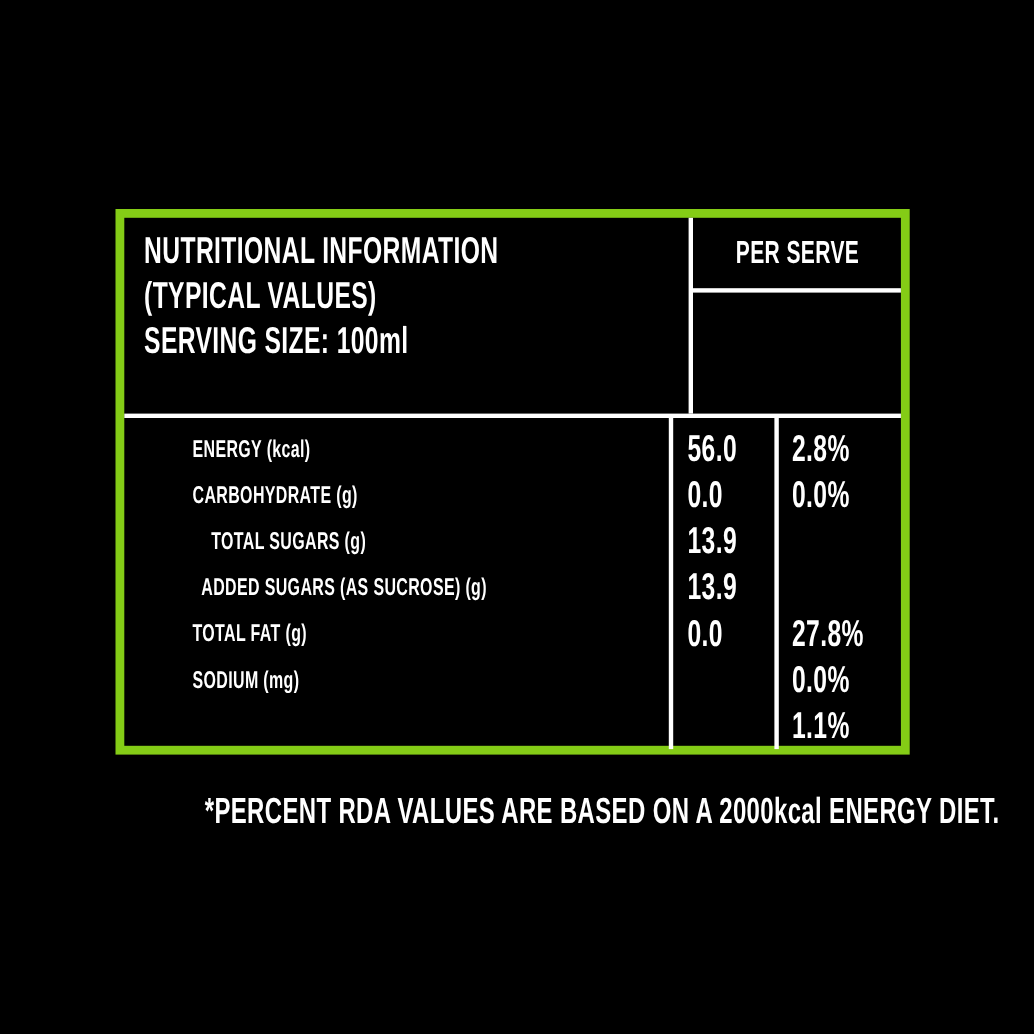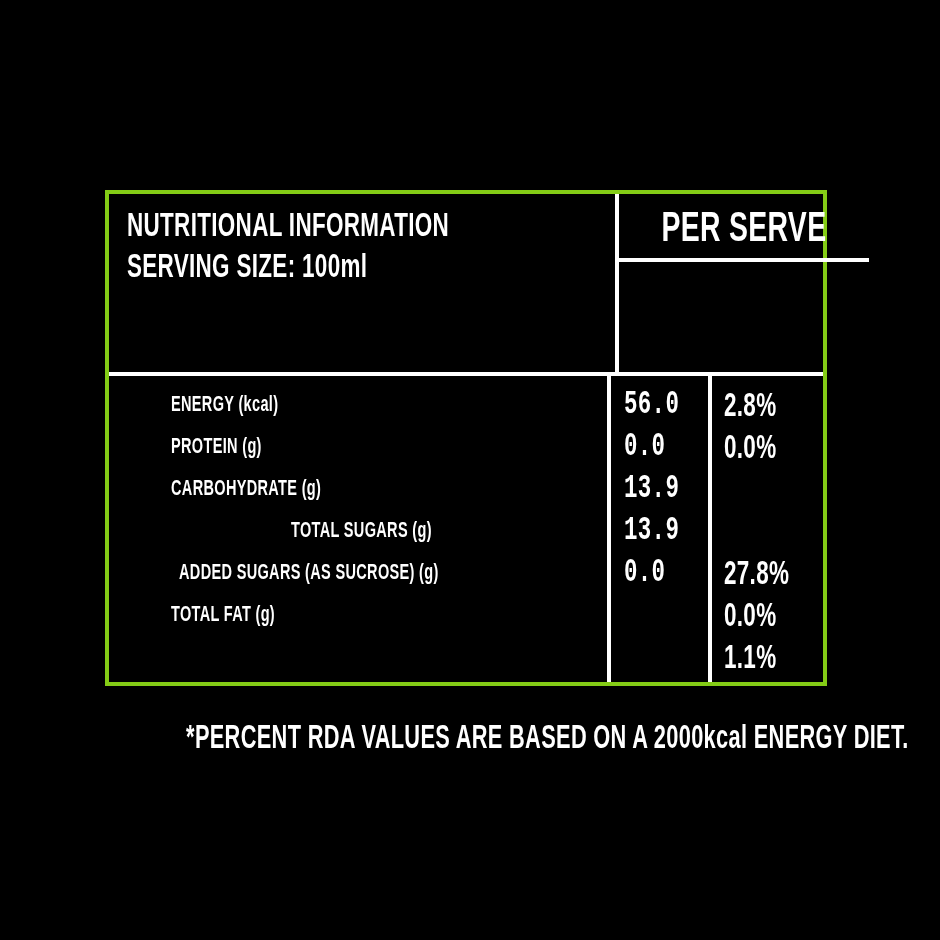--- a/index.html
+++ b/index.html
@@ -32,21 +32,21 @@
     white-space: nowrap;
     letter-spacing: 0.5px;
   }
 
   .nutri-table {
     position: absolute;
     left: 105px;
     top: 190px;
     width: 722px;
     height: 496px;
-    border: 4px solid #84cc16;
+    border: 8px solid #84cc16;
     box-sizing: border-box;
     display: flex;
     flex-direction: column;
   }
 
   
   .head-band {
     flex: 0 0 178px;
     display: flex;
   }
@@ -63,22 +63,22 @@
     flex: 0 0 189px;
     border-left: 4px solid #ffffff;
     display: flex;
     flex-direction: column;
   }
   .per-serve-cell {
     flex: 0 0 64px;
     border-bottom: 4px solid #ffffff;
     display: flex;
     align-items: center;
-    justify-content: flex-start;
-    font-size: 43px;
+    justify-content: center;
+    font-size: 29px;
   }
   .sub-head {
     flex: 1 1 auto;
     display: flex;
   }
   .sub-100ml {
     flex: 0 0 92px;
     display: flex;
     align-items: center;
     justify-content: center;
@@ -107,35 +107,34 @@
     flex: 1 1 auto;
     padding-top: 7px;
     font-size: 22px;
     margin-left: 44px;
   }
   .col-vals {
     flex: 0 0 92px;
     border-left: 4px solid #ffffff;
     padding-top: 7px;
     font-size: 34px;
-    font-family: Liberation Mono, monospace;
   }
   .col-rda {
     flex: 0 0 93px;
     border-left: 4px solid #ffffff;
     padding-top: 7px;
     font-size: 34px;
     box-sizing: border-box;
   }
   .brow {
     height: 42px;
     line-height: 42px;
   }
   .col-labels .brow { padding-left: 18px; }
-  .col-labels .brow.ind1 { padding-left: 35px; text-align: center; }
+  .col-labels .brow.ind1 { padding-left: 35px; }
   .col-labels .brow.ind2 { padding-left: 26px; }
   .col-vals .brow { padding-left: 13px; }
   .col-rda .brow { padding-left: 12px; }
 
   
   .footnote {
     position: absolute;
     left: 0;
     top: 714px;
     width: 940px;
@@ -148,40 +147,41 @@
 </head>
 <body>
 
 <div class="canvas">
 
   <div class="nutri-table">
 
     <div class="head-band">
       <div class="info-cell">
         <div class="line"><span class="ct">NUTRITIONAL INFORMATION</span></div>
+        <div class="line"><span class="ct">(TYPICAL VALUES)</span></div>
         <div class="line"><span class="ct">SERVING SIZE: 100ml</span></div>
       </div>
       <div class="right-head">
         <div class="per-serve-cell">
             <span class="ct-c">PER SERVE</span>
           </div>
       </div>
     </div>
 
     <div class="h-divider"></div>
 
     <div class="body-band">
 
       <div class="col-labels">
         <div class="brow"><span class="ct">ENERGY (kcal)</span></div>
-        <div class="brow"><span class="ct">PROTEIN (g)</span></div>
         <div class="brow"><span class="ct">CARBOHYDRATE (g)</span></div>
         <div class="brow ind1"><span class="ct">TOTAL SUGARS (g)</span></div>
         <div class="brow ind2"><span class="ct">ADDED SUGARS (AS SUCROSE) (g)</span></div>
         <div class="brow"><span class="ct">TOTAL FAT (g)</span></div>
+        <div class="brow"><span class="ct">SODIUM (mg)</span></div>
       </div>
 
       <div class="col-vals">
         <div class="brow"><span class="ct">56.0</span></div>
         <div class="brow"><span class="ct">0.0</span></div>
         <div class="brow"><span class="ct">13.9</span></div>
         <div class="brow"><span class="ct">13.9</span></div>
         <div class="brow"><span class="ct">0.0</span></div>
       </div>
 

